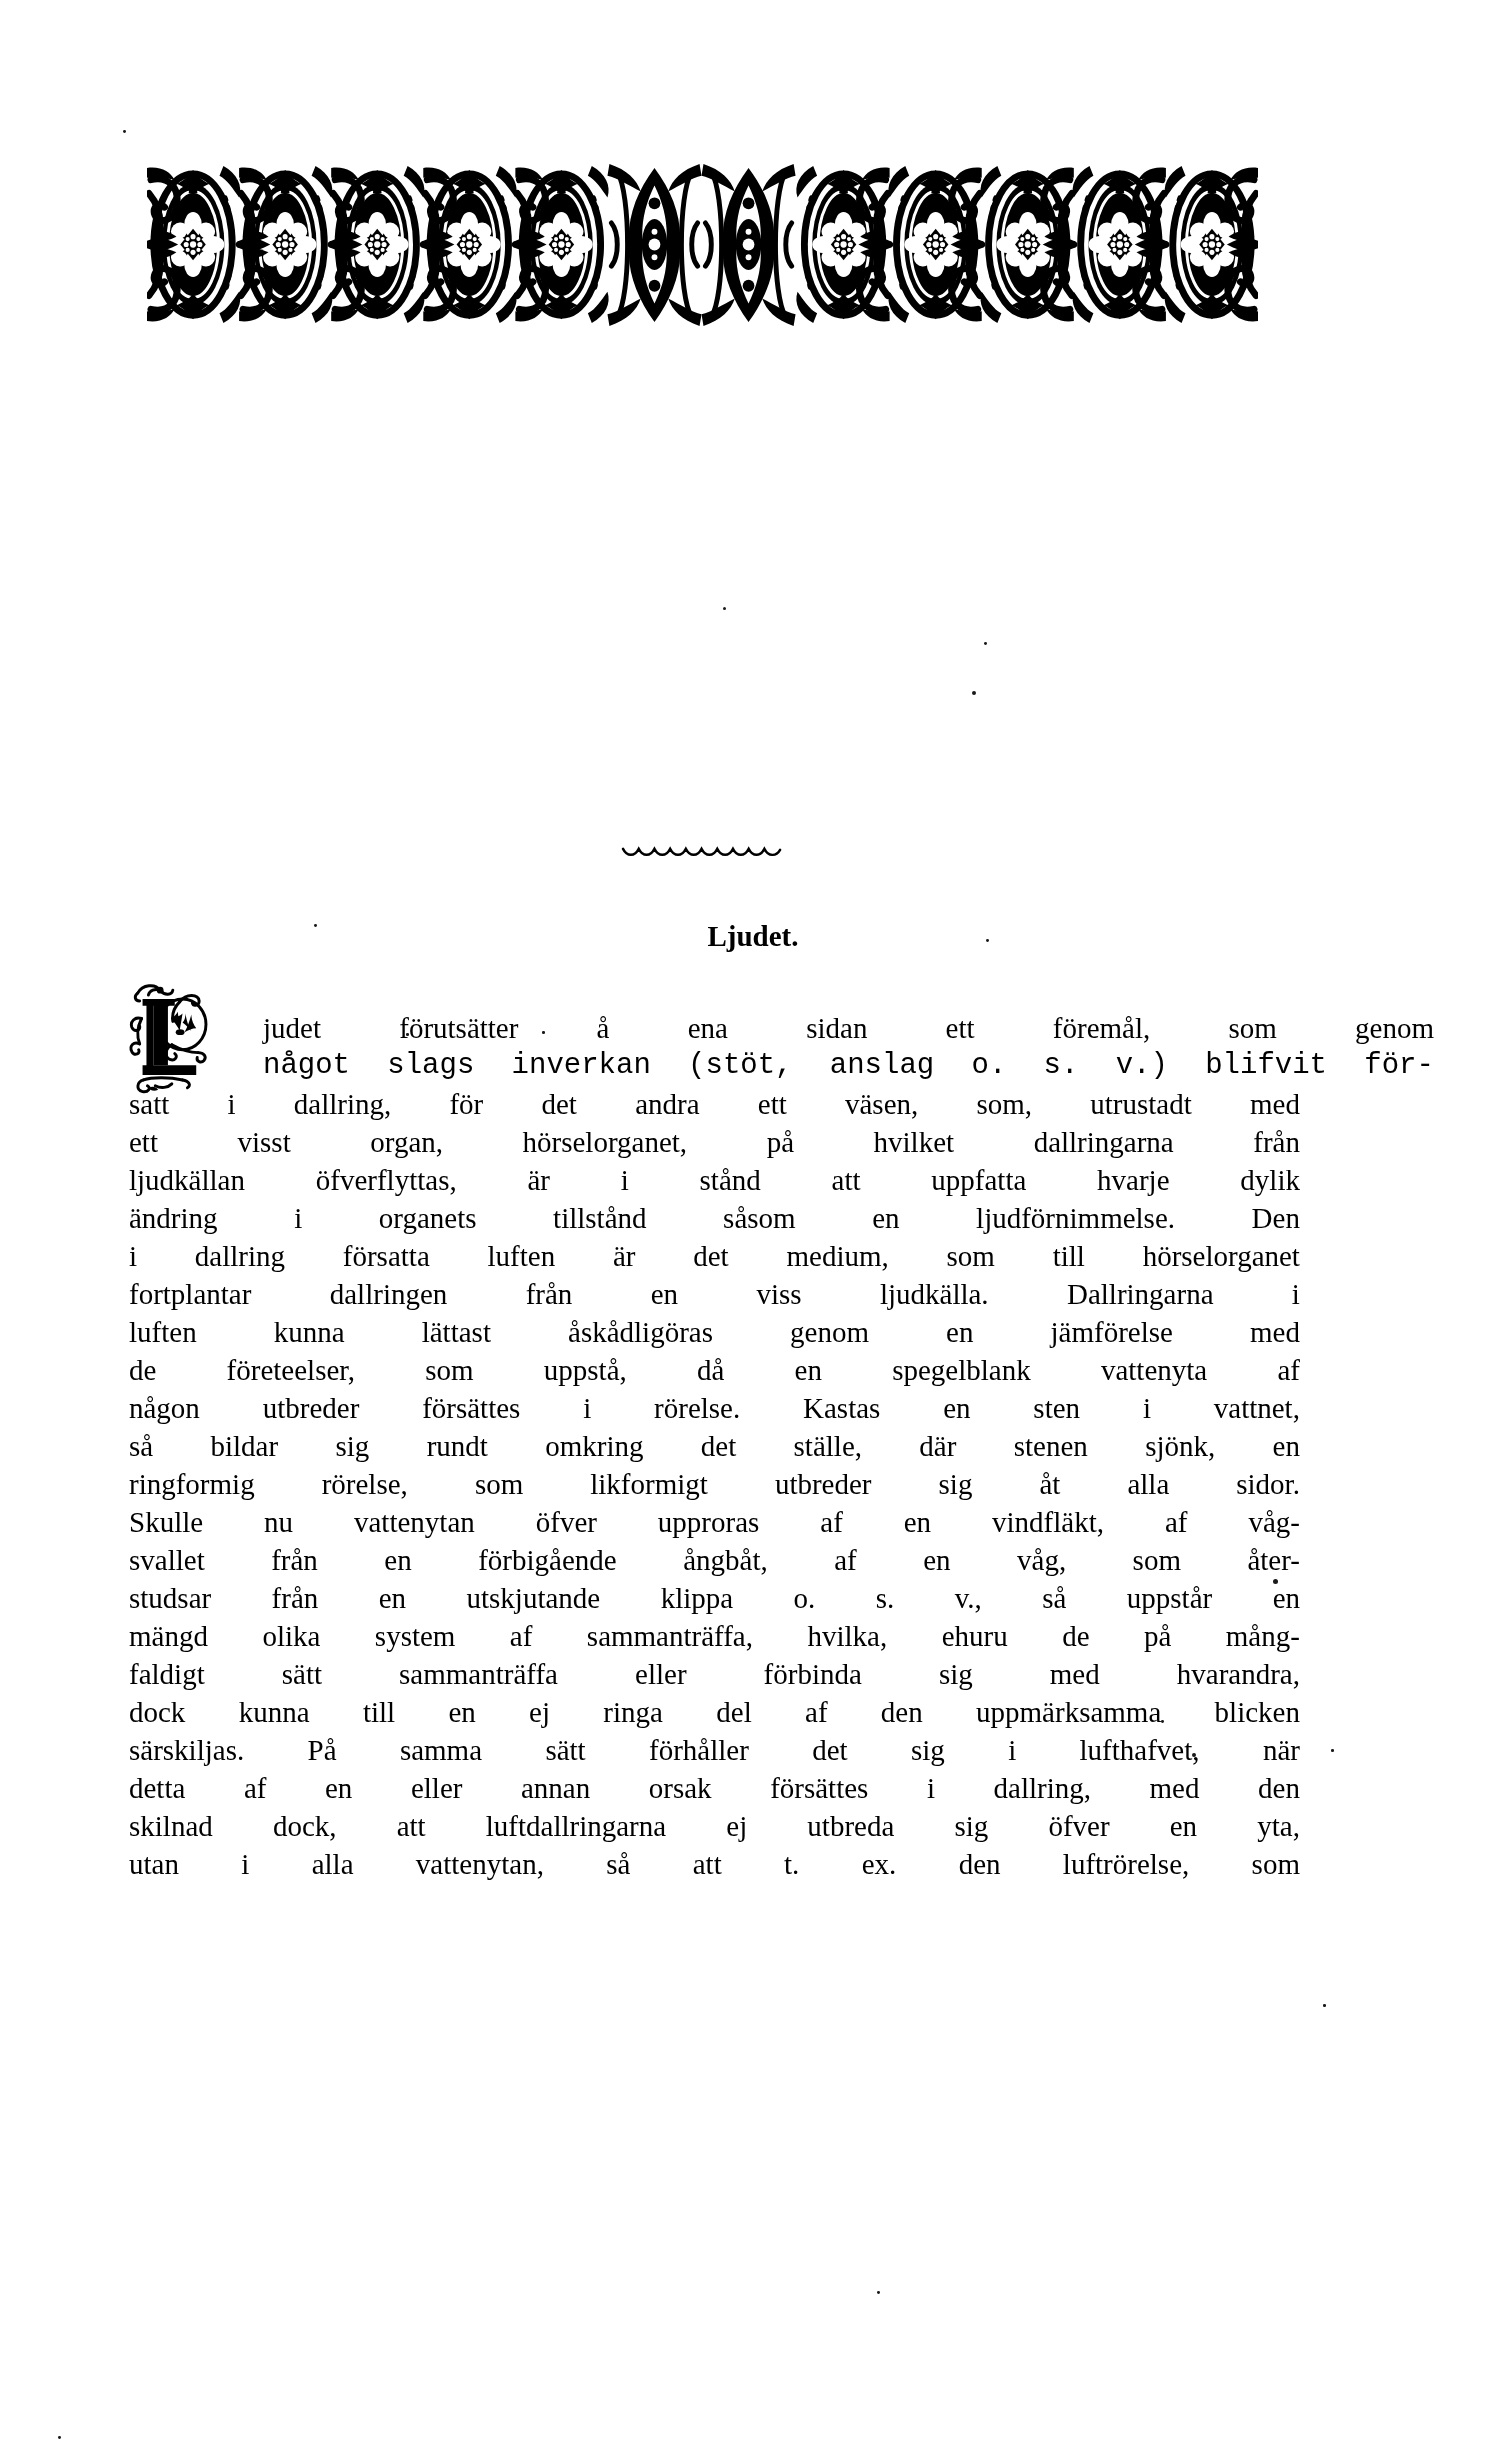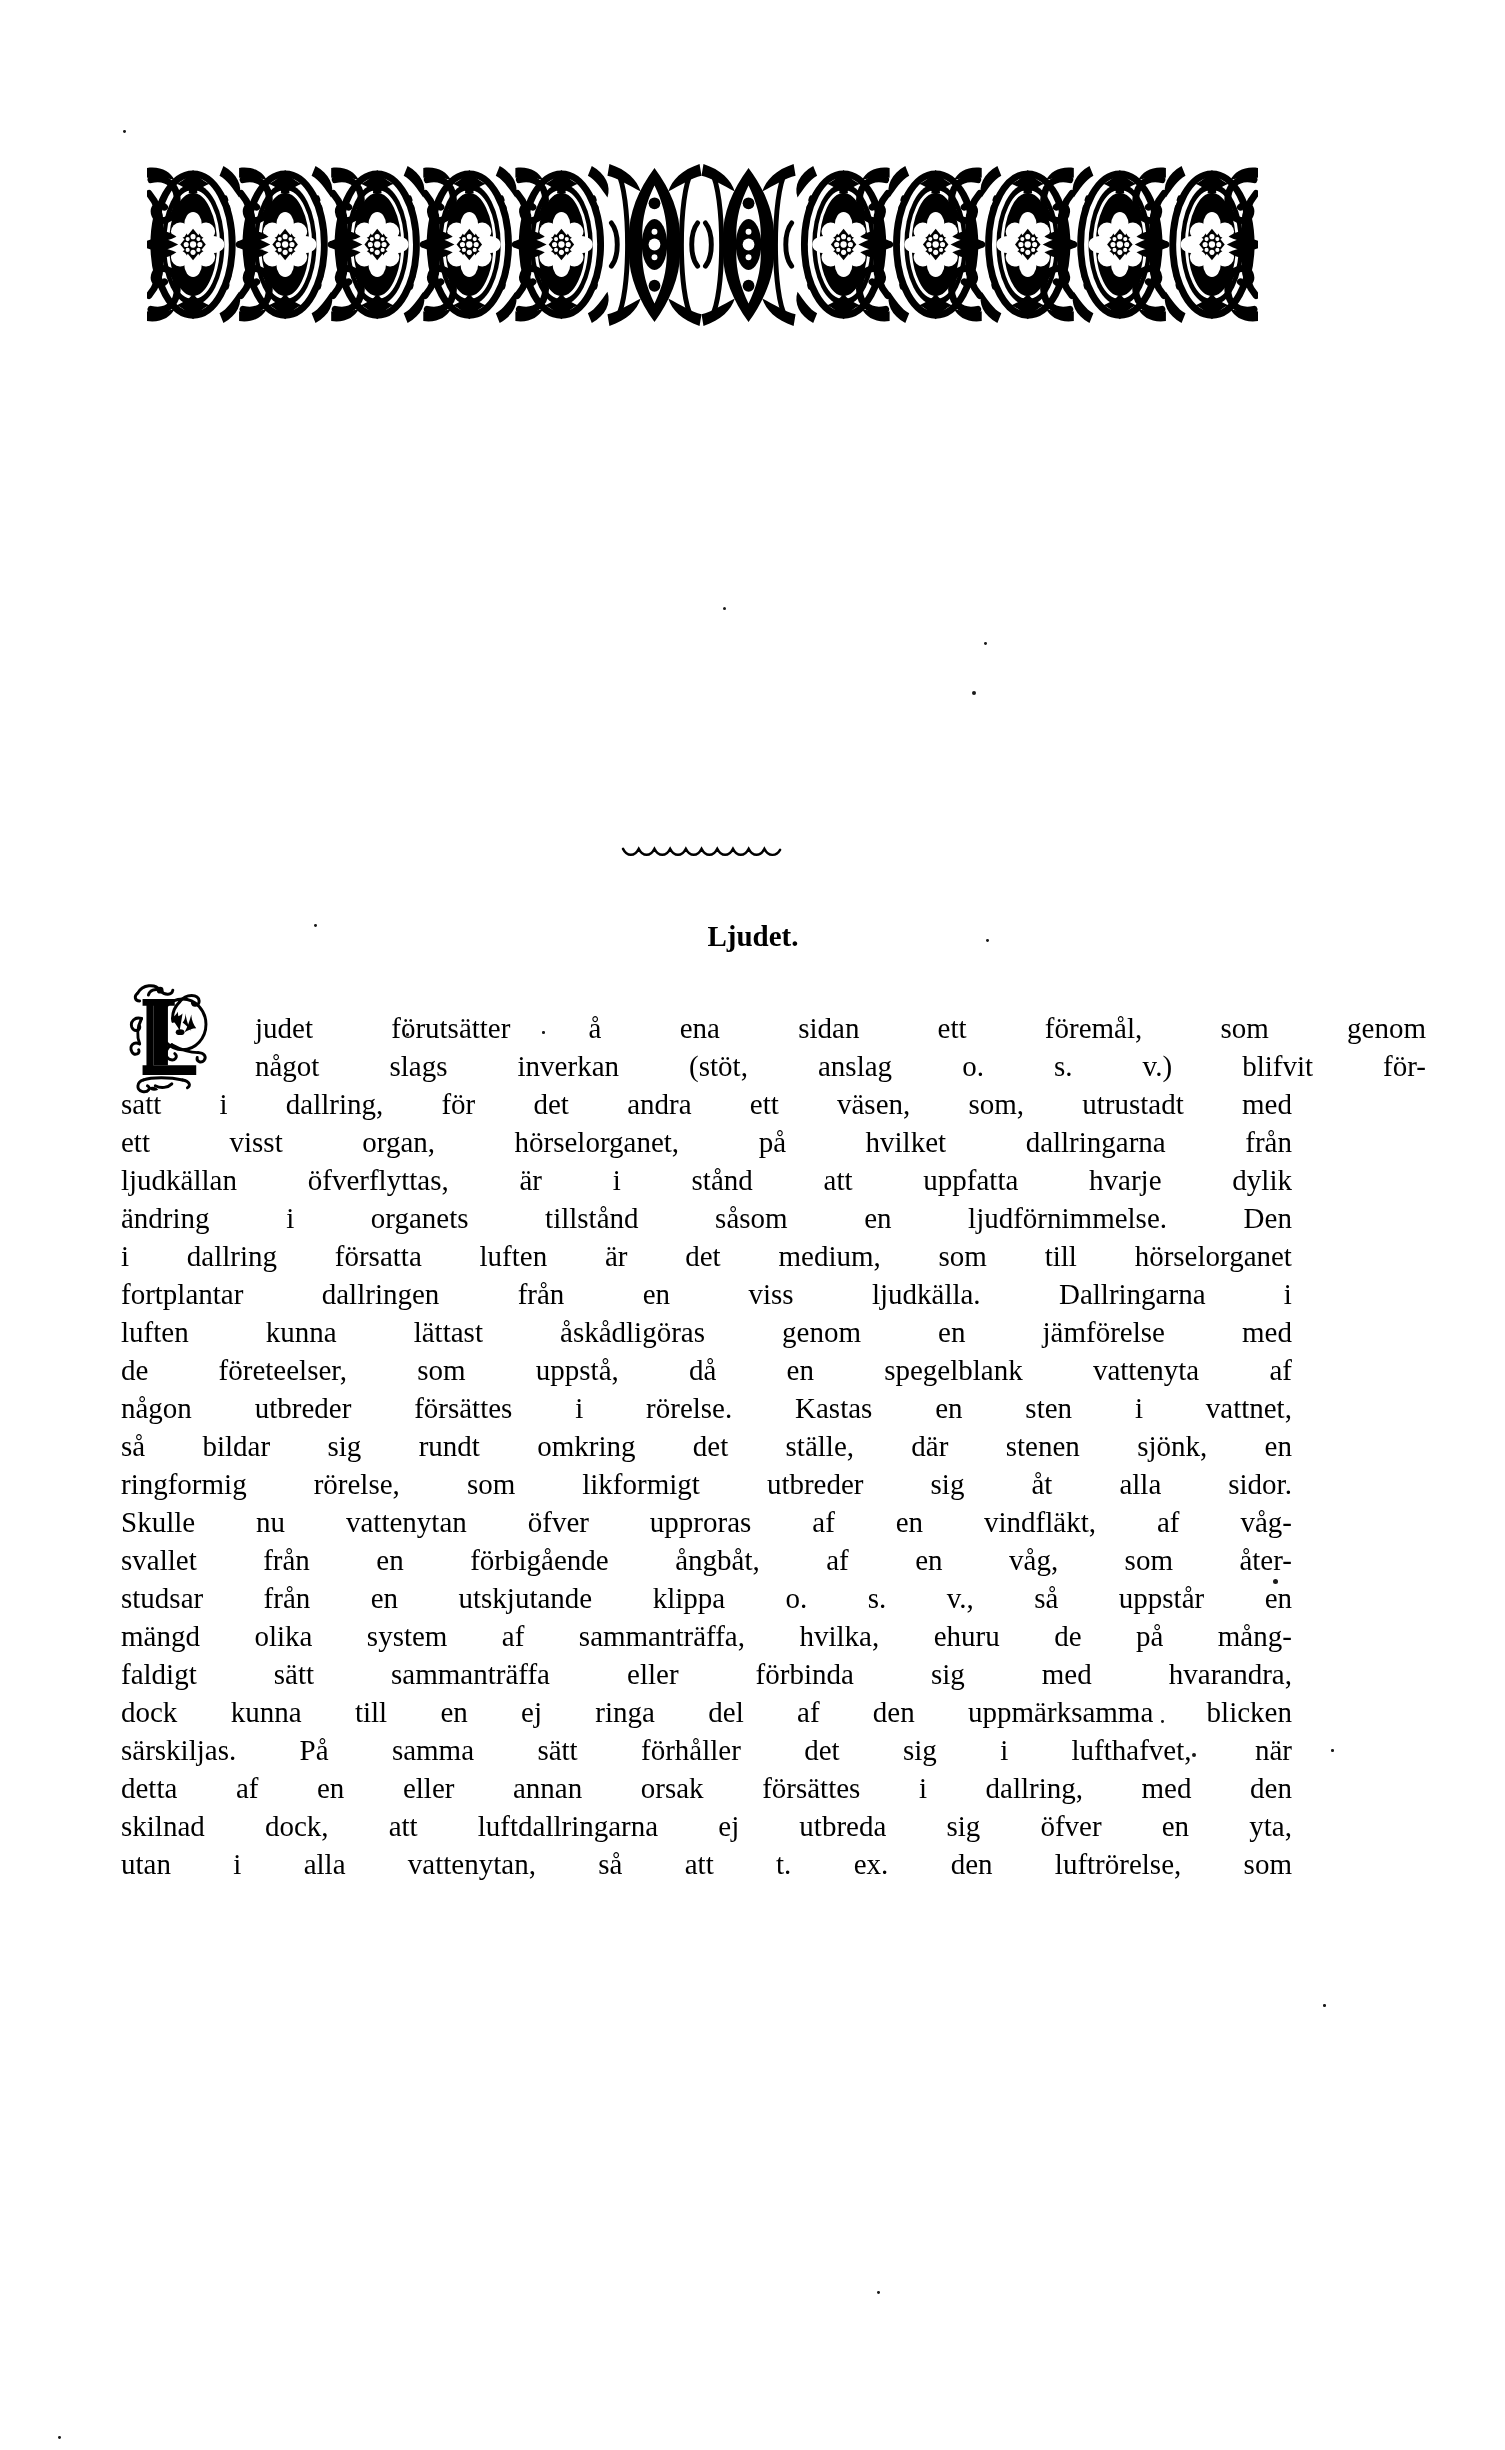--- a/index.html
+++ b/index.html
@@ -73,28 +73,29 @@
     font-size: 29px;
     line-height: 38px;
   }
 
   .tline {
     display: flex;
     width: 100%;
     height: 38px;
     align-items: flex-end;
     white-space: nowrap;
+    margin-left: 8px;
   }
   
   .tline.just { justify-content: space-between; }
   .tline .w { display: inline-block; }
 
   
   #line-1 { padding-left: 134px; }
-  #line-2 { padding-left: 134px; padding-right: 51px; }
+  #line-2 { padding-left: 134px; padding-right: 51px; font-family: Liberation Mono, monospace; }
 
   
   #initial-cap {
     position: absolute;
     left: 125px;
     top: 979px;
     width: 100px;
     height: 118px;
   }
   #initial-cap svg { display: block; width: 100%; height: 100%; }

